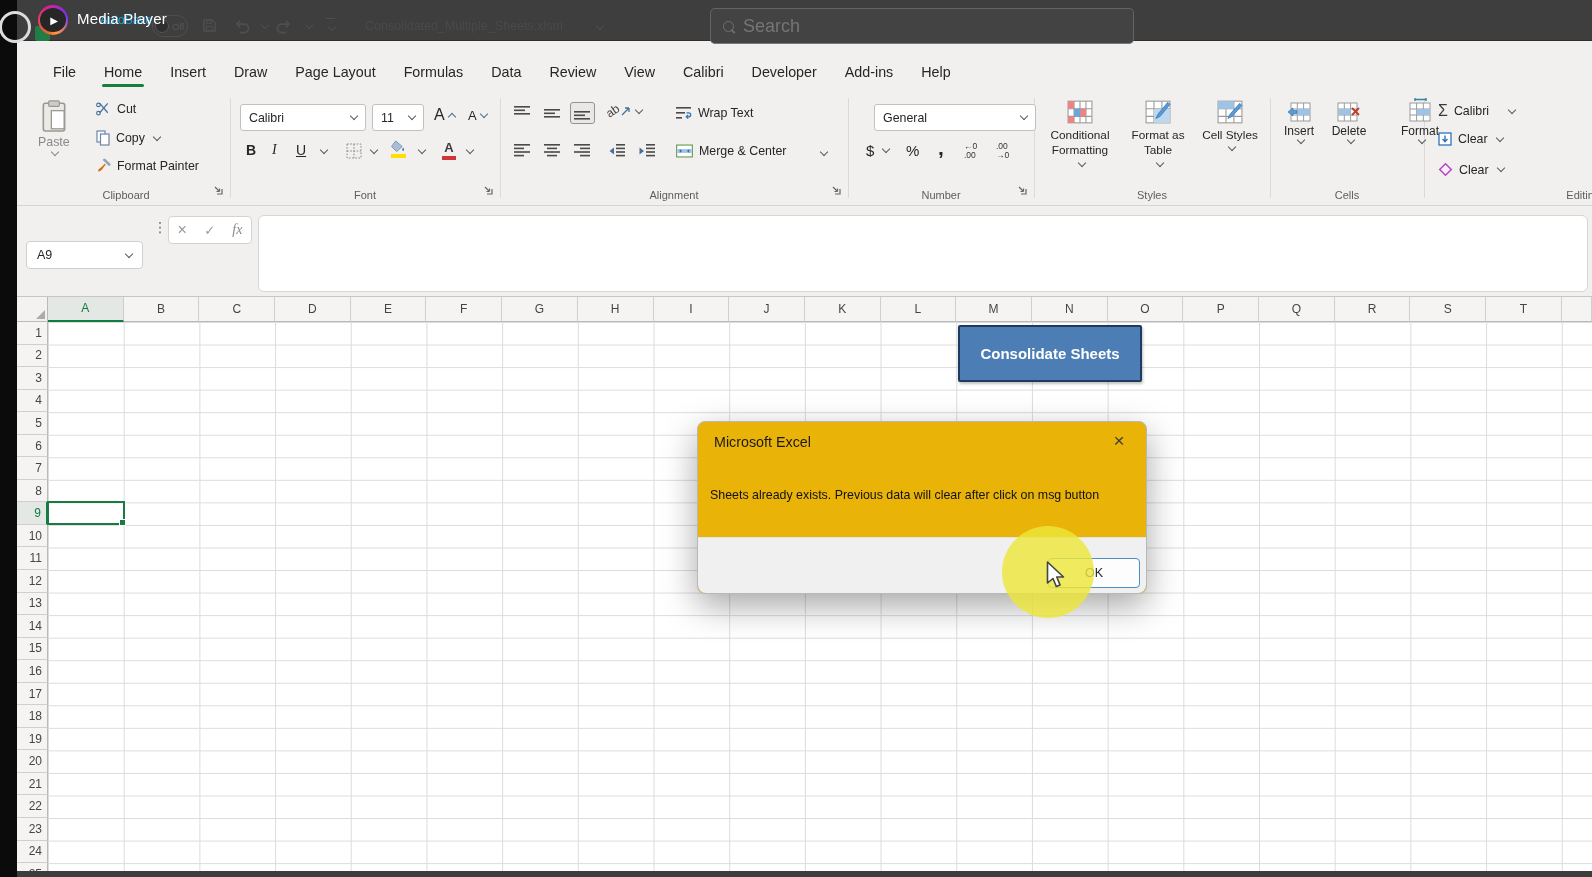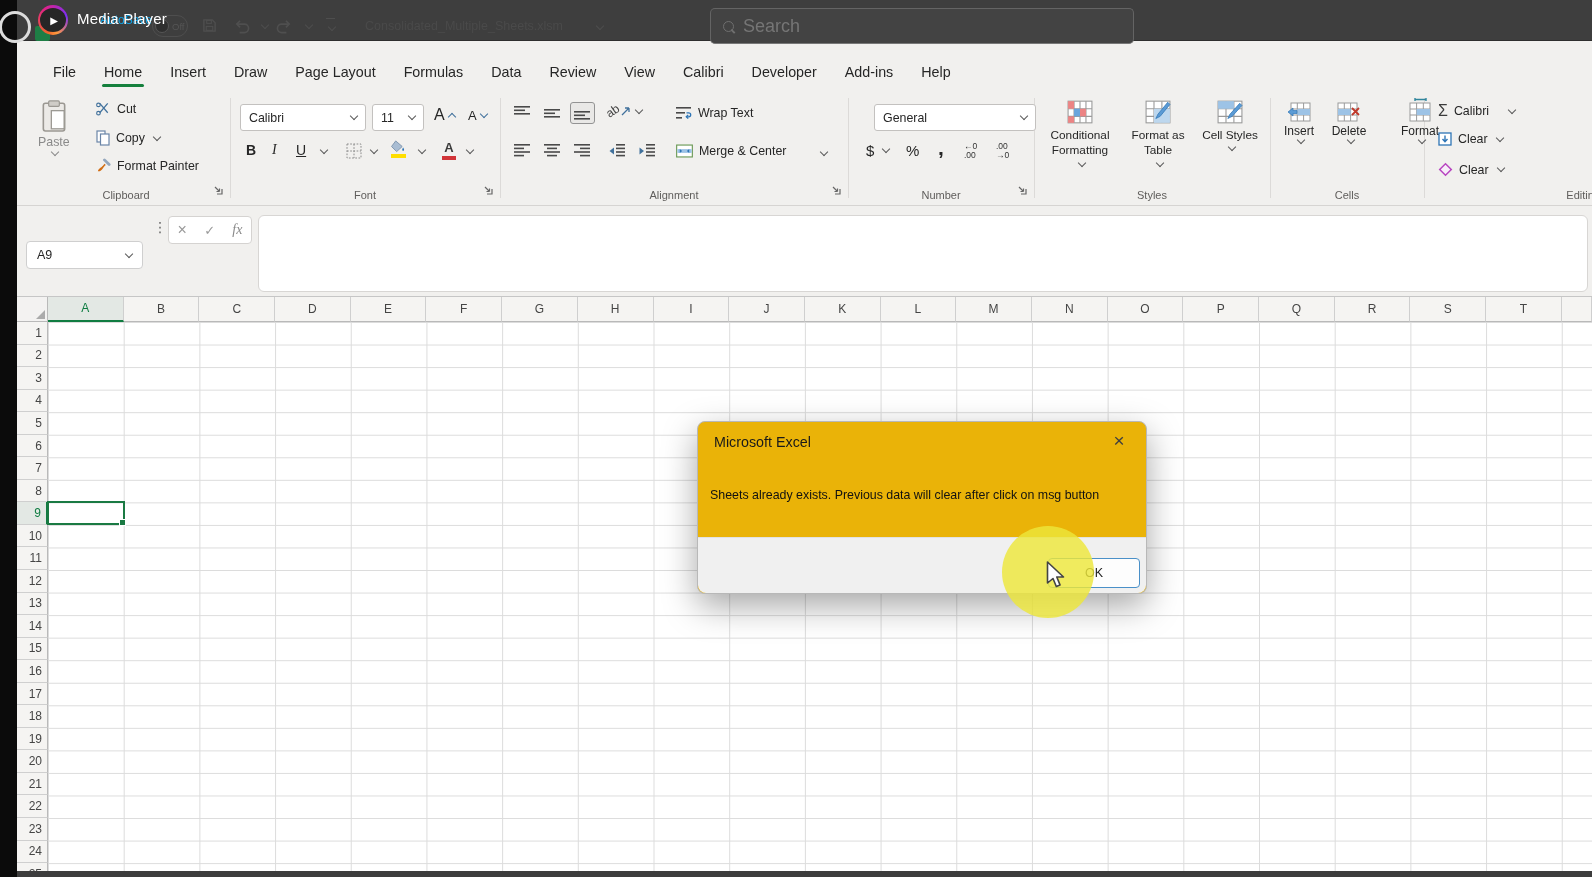--- a/index.html
+++ b/index.html
@@ -573,20 +573,21 @@
       <div class="rowh">20</div>
       <div class="rowh">21</div>
       <div class="rowh">22</div>
       <div class="rowh">23</div>
       <div class="rowh">24</div>
       <div class="rowh">25</div>
     </div>
   <div class="abs activecell">
       <span class="handle"></span>
     </div>
+  <div class="abs sheetbtn">Consolidate Sheets</div>
 
   <div class="abs dialog">
     <div class="dlg-title">Microsoft Excel</div>
     <div class="dlg-close">×</div>
     <div class="dlg-msg">Sheets already exists. Previous data will clear after click on msg button</div>
     <div class="dlg-footer">
       <div class="dlg-ok">OK</div>
     </div>
   </div>
 

